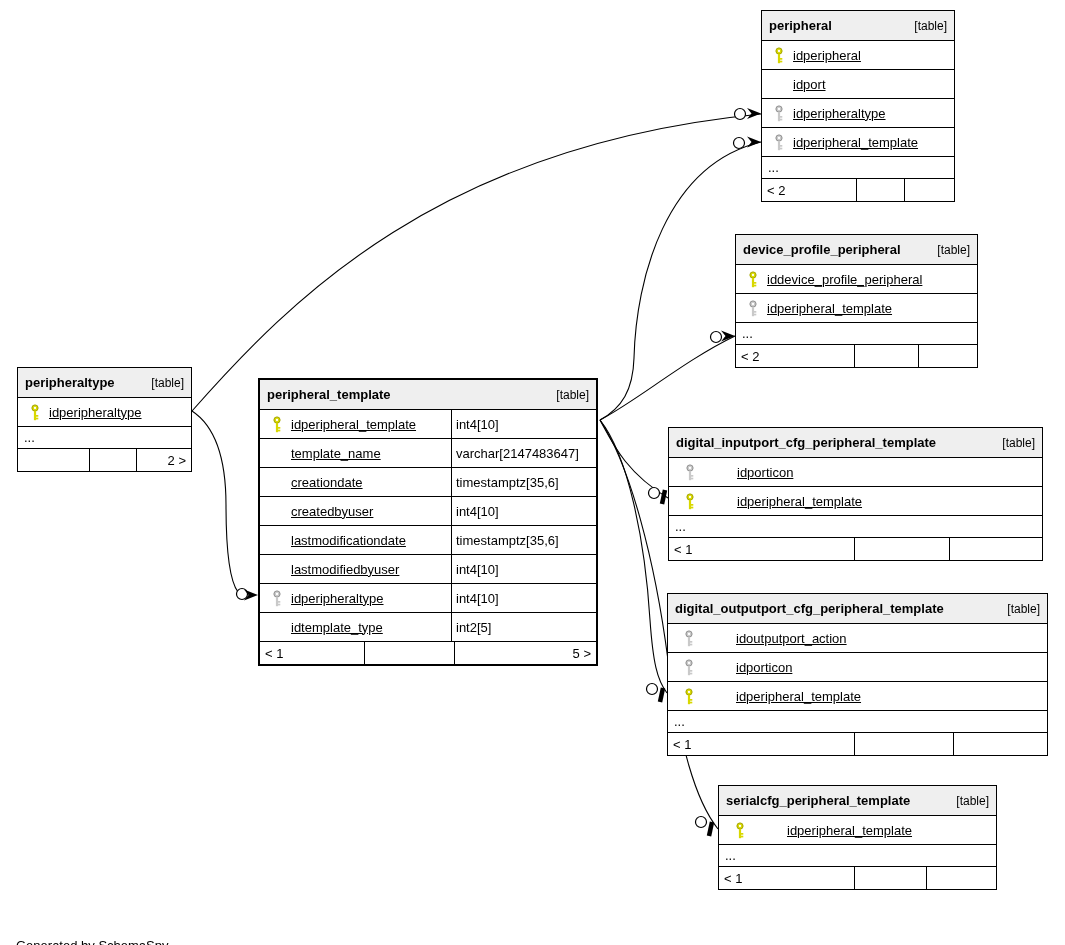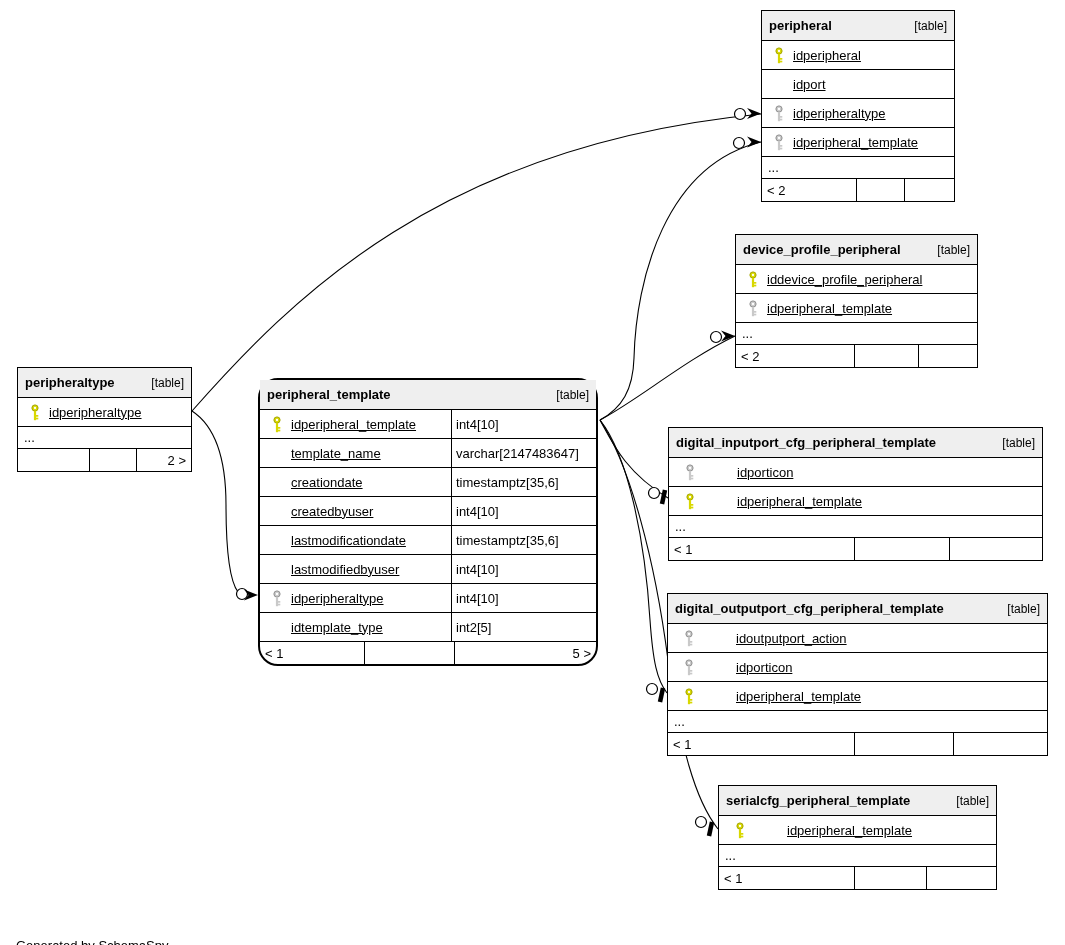--- a/index.html
+++ b/index.html
@@ -1,20 +1,20 @@
 <!DOCTYPE html>
 <html><head>
 <meta charset="utf-8">
 <style>
   html,body{margin:0;padding:0;background:#fff;}
   #canvas{position:relative;width:1065px;height:945px;background:#ffffff;
           font-family:"Liberation Sans",sans-serif;color:#000;overflow:hidden;}
   #edges{position:absolute;left:0;top:0;}
   .tbl{position:absolute;background:#fff;border:1px solid #000;box-sizing:border-box;}
-  .tbl.emph{border-width:2px;border-radius:20px;}
+  .tbl.emph{border-width:2px;}
   .hd{height:30px;background:#efefef;border-bottom:1px solid #000;display:flex;
       align-items:center;justify-content:space-between;padding:0 7px;box-sizing:border-box;}
   .hd .nm{font-weight:bold;font-size:13px;white-space:nowrap;}
   .hd .tag{font-size:12px;margin-left:10px;white-space:nowrap;}
   .row{height:29px;border-bottom:1px solid #000;display:flex;align-items:stretch;box-sizing:border-box;}
   .lz{flex:1;display:flex;align-items:center;min-width:0;text-decoration:underline;}
   .keyz{width:18px;margin-left:8px;display:flex;justify-content:center;align-items:center;}
   .lbl{font-size:13px;margin-left:5px;white-space:nowrap;}
   .wide .keyz{margin-left:12px;}
   .wide .lbl{margin-left:14px;padding-left:24px;}

